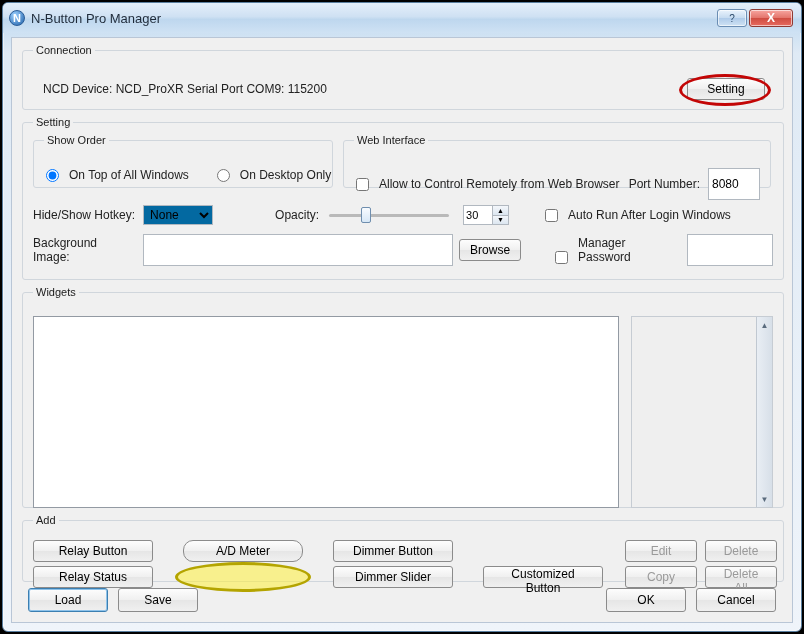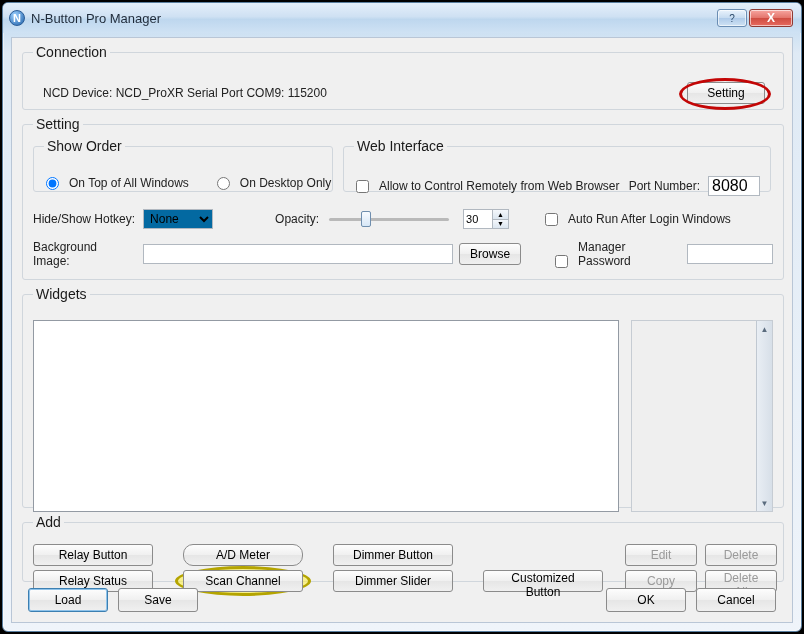--- a/index.html
+++ b/index.html
@@ -78,21 +78,21 @@
     border: 1px solid #d0d6dc;
     border-radius: 3px;
     margin: 0;
     padding: 8px 10px 10px 10px;
     position: absolute;
     background: transparent;
   }
   fieldset.group > legend {
     padding: 0 3px;
     color: #1a1a1a;
-    font-size: 14px;
+    font-size: 11px;
   }
   
   .grp-connection { left: 10px; top: 6px; width: 762px; height: 66px; }
   .conn-text { position: absolute; left: 20px; top: 26px; color: #222; }
   .btn {
     height: 22px;
     border: 1px solid #8b8b8b;
     border-radius: 3px;
     background: linear-gradient(to bottom,#fdfdfd,#f0f0f0 48%,#e6e6e6 52%,#f0f0f0);
     font-family: inherit; font-size: 12px;
@@ -113,24 +113,24 @@
   .oval-setting { right: 12px; top: 18px; }
   
   .grp-setting { left: 10px; top: 78px; width: 762px; height: 164px; }
   .grp-showorder { left: 10px; top: 6px; width: 300px; height: 54px; border:1px solid #d0d6dc; }
   .grp-webif   { left: 320px; top: 6px; width: 428px; height: 54px; border:1px solid #d0d6dc; }
   .radio-row { display:flex; align-items:flex-end; gap:6px; }
   input[type=radio],input[type=checkbox]{ margin:0 4px 0 0; }
   .label { color:#222; }
   .textbox {
     border:1px solid #b1b8c0;
-    height:20px;
+    height:32px;
     background:#fff;
     font-family:inherit;
-    font-size:16px;
+    font-size:12px;
     padding:1px 3px;
   }
   .combo {
     border:1px solid #b1b8c0;
     height:20px;
     background:#0369a1;
     font-family:inherit;
     font-size:12px;
     padding:0 2px;
   }
@@ -299,21 +299,20 @@
     </fieldset>
 
     <fieldset class="group grp-add">
       <legend>Add</legend>
       <button class="btn addbtn" style="left:10px; top:14px;">Relay Button</button>
       <button class="btn addbtn" style="left:160px; top:14px;border-radius:10px;">A/D Meter</button>
       <button class="btn addbtn" style="left:310px; top:14px;">Dimmer Button</button>
 
       <button class="btn addbtn" style="left:10px; top:40px;">Relay Status</button>
       <div class="scan-highlight" style="left:152px; top:36px;"></div>
-      <button class="btn addbtn" style="left:160px; top:40px; position:absolute;">Scan Channel</button>
       <button class="btn addbtn" style="left:310px; top:40px;">Dimmer Slider</button>
       <button class="btn addbtn" style="left:460px; top:40px;">Customized Button</button>
 
       <button class="btn editbtn" style="left:602px; top:14px;" disabled="">Edit</button>
       <button class="btn editbtn" style="left:682px; top:14px;" disabled="">Delete</button>
       <button class="btn editbtn" style="left:602px; top:40px;" disabled="">Copy</button>
       <button class="btn editbtn" style="left:682px; top:40px;" disabled="">Delete All</button>
     </fieldset>
 
     <button class="btn bottom-btn" style="left:16px; bottom:10px; border-color:#3c7fb1; box-shadow:0 0 0 1px #8fc3ea inset;">Load</button>

